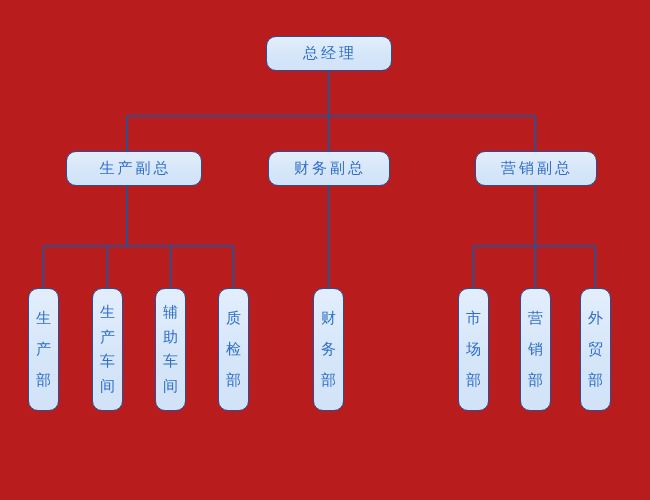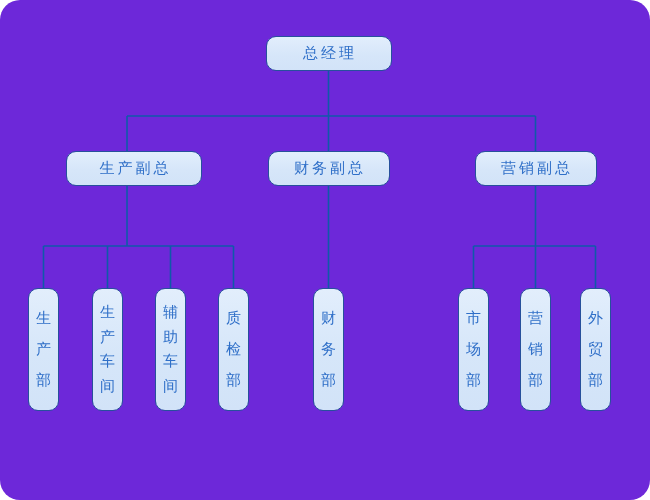--- a/index.html
+++ b/index.html
@@ -5,23 +5,22 @@
   html, body {
     margin: 0;
     padding: 0;
     background: #ffffff;
     font-family: "DejaVu Sans", "Liberation Sans", sans-serif;
   }
   .canvas {
     position: relative;
     width: 650px;
     height: 500px;
-    background: #6d28d9;
+    background: #b91c1c;
     overflow: hidden;
-    border-radius: 20px;
   }
   svg.connectors {
     position: absolute;
     left: 0;
     top: 0;
     pointer-events: none;
   }
   svg.connectors path {
     stroke: #0f5aa9;
     stroke-width: 1.6;

